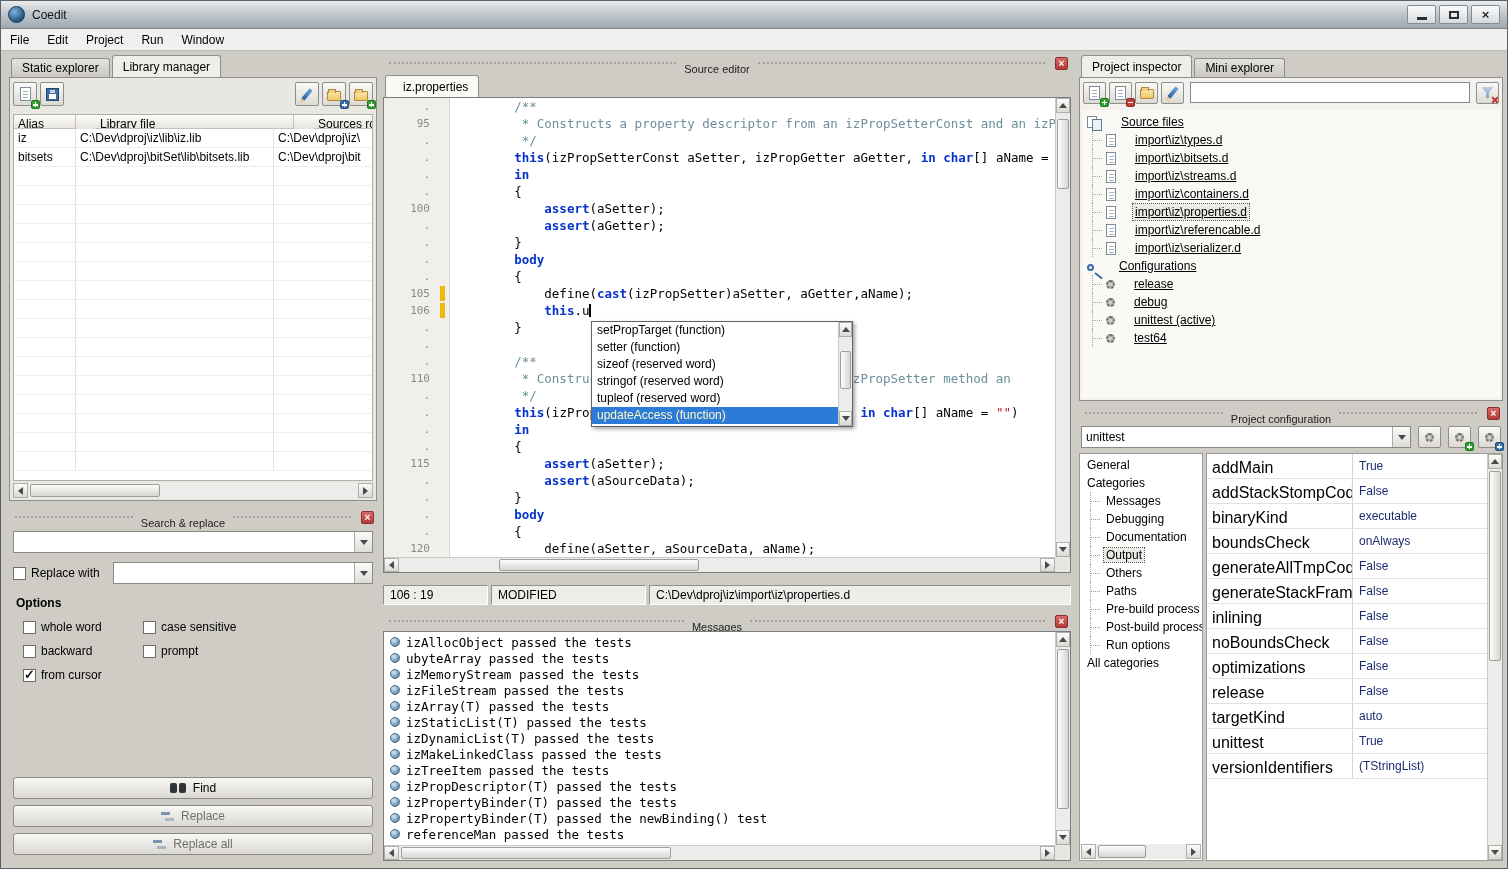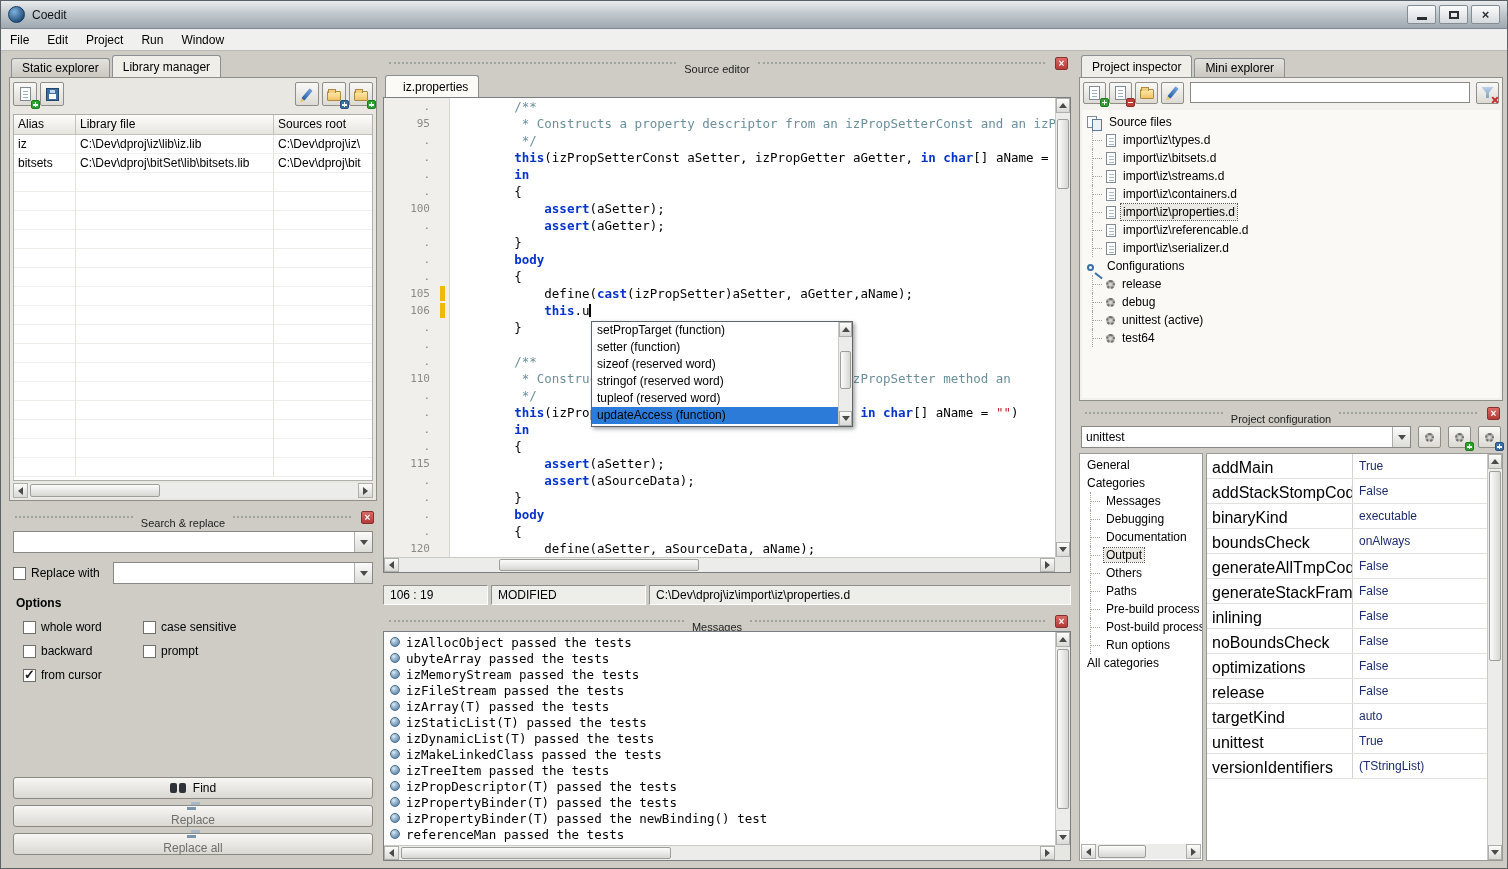--- a/index.html
+++ b/index.html
@@ -65,38 +65,38 @@
   
   .left-panel  { position:absolute; left:8px;    top:54px; width:368px; height:802px; }
   .center-panel{ position:absolute; left:382px;  top:54px; width:688px; height:806px; }
   .right-panel { position:absolute; left:1078px; top:54px; width:424px; height:806px; }
 
   .libman-frame { position:absolute; left:0; right:0; top:22px; height:424px; border:1px solid #8F8F8A; background:#E9E7E2; z-index:2; }
   .lib-toolbar { height:32px; padding:4px 3px; display:flex; justify-content:space-between; }
   .tb-group { display:flex; gap:3px; }
   .lib-table { position:absolute; left:3px; right:3px; top:36px; bottom:19px; background:#FFF; border:1px solid #AFAFAB; overflow:hidden; font-size:12px; }
   .lt-row { display:flex; height:19px; line-height:18px; }
-  .lt-row.lt-header { height:20px; background:linear-gradient(#FDFDFC,#E6E3DD); }
+  .lt-row.lt-header { height:14px; background:linear-gradient(#FDFDFC,#E6E3DD);gap:20px; }
   .lt-cell { padding:0 4px; overflow:hidden; white-space:nowrap; border-right:1px solid #E4E3DF; border-bottom:1px solid #EFEEEA; }
   .lt-header .lt-cell { border-right:1px solid #C5C2BB; border-bottom:1px solid #C5C2BB; line-height:19px; }
   .lt-cell.c0 { width:62px; flex:none; }
   .lt-cell.c1 { width:198px; flex:none; }
   .lt-cell.c2 { flex:1; border-right:none; }
   .lib-hsb { left:3px; right:3px; bottom:2px; }
 
   .search-header { left:0; right:0; top:454px; }
   .search-body { position:absolute; left:0; right:0; top:470px; bottom:0; }
   .search-combo1 { margin:6px 4px 0; }
   .replace-row { display:flex; align-items:center; gap:5px; margin:9px 4px 0; }
   .replace-row .combo { flex:1; margin-left:8px; }
   .options-label { margin:12px 0 0 7px;font-weight:bold; }
   .check-grid { margin:10px 0 0 14px; display:grid; grid-template-columns:120px 1fr; row-gap:10px; }
   .search-buttons { position:absolute; left:4px; right:4px; bottom:2px; }
   .sbtn { height:22px; width:100%; background:linear-gradient(#F7F7F5,#DBD8D2); border:1px solid #8A8A85; border-radius:3px; display:flex; align-items:center; justify-content:center; gap:7px; margin-top:6px; font-size:12px; }
-  .sbtn.dim { color:#6F6F6C;flex-direction:column; }
+  .sbtn.dim { color:#6F6F6C; }
 
   
   .editor-header { left:0; right:0; top:0; }
   .editor-tabs { position:absolute; left:2px; top:16px; height:26px; display:flex; align-items:flex-end; }
   .tab.doc-tab { background:#FBFAF7;padding-left:17px; }
   .editor-frame { position:absolute; left:0; right:0; top:42px; height:476px; border:1px solid #797E82; background:#FFF; }
   .code-lines { position:absolute; left:0; top:0; right:15px; bottom:15px; overflow:hidden; }
   .code-line { display:flex; height:17px; font-family:"DejaVu Sans Mono", monospace; font-size:12.5px; line-height:17px; white-space:pre; }
   .ln { width:54px; flex:none; background:#F0EFEC; color:#8A8A86; text-align:right; padding-right:8px; font-size:11px; }
   .mk { width:12px; flex:none; background:#F0EFEC; border-right:1px solid #D8D7D3; position:relative; }
@@ -123,29 +123,29 @@
   .msg-row { display:flex; align-items:center; height:16px; padding-left:6px; gap:6px; }
   .msg-icon { width:10px; height:10px; border-radius:50%; background:radial-gradient(circle at 35% 30%, #D9E9F5, #7FA3C0 55%, #54789A); border:1px solid #4A6B8A; flex:none; }
   .msg-text { font-family:"DejaVu Sans Mono", monospace; font-size:12.5px; white-space:pre; }
   .msg-vsb { top:0; right:0; bottom:15px; border-left:1px solid #C9C9C6; }
   .msg-hsb { left:0; right:15px; bottom:0; border-top:1px solid #C9C9C6; }
 
   
   .completion-popup { position:absolute; left:590px; top:320px; width:262px; height:106px; background:#FFF; border:1px solid #5F6468; box-shadow:2px 2px 4px rgba(0,0,0,.35); z-index:50; }
   .cc-list { position:absolute; left:0; top:0; right:14px; bottom:0; overflow:hidden; }
   .cc-item { height:17px; line-height:17px; padding-left:5px; font-size:12px; white-space:nowrap; }
-  .cc-item.selected { background:#2D7BD9; color:#000000; }
+  .cc-item.selected { background:#2D7BD9; color:#fef9c3; }
   .cc-vsb { top:0; right:0; bottom:0; width:14px; border-left:1px solid #C9C9C6; }
 
   
   .inspector-frame { position:absolute; left:0; right:0; top:22px; height:324px; border:1px solid #8F8F8A; background:#F2F1ED; z-index:2; }
   .insp-toolbar { height:29px; display:flex; align-items:center; gap:3px; padding:3px; }
   .insp-input { flex:1; height:21px; background:#FFF; border:1px solid #888884; margin:0 3px; padding:2px 4px; font-size:12px; }
   .tree { position:absolute; left:2px; right:2px; top:32px; bottom:2px; background:#FAF9F6; overflow:hidden; padding-top:3px; }
-  .tree-row { display:flex; align-items:center; height:18px; gap:5px; padding-left:5px; position:relative; }
+  .tree-row { display:flex; align-items:center; height:18px; gap:17px; padding-left:5px; position:relative;text-decoration:underline; }
   .tree-row.lvl1 { padding-left:24px; }
   .tree-row.lvl1::before { content:""; position:absolute; left:10px; top:50%; width:10px; border-top:1px dotted #A5A5A0; }
   .tree-row.lvl1::after  { content:""; position:absolute; left:10px; top:0; bottom:0; border-left:1px dotted #A5A5A0; }
   .tree-row.selected .tlabel { outline:1px dotted #555; background:#EBEAE5; }
   .tlabel { font-size:12px; white-space:nowrap; padding:1px 2px; }
 
   .config-header { left:0; right:0; top:350px; }
   .config-row { position:absolute; left:2px; right:2px; top:370px; height:24px; display:flex; align-items:center; gap:7px; }
   .config-row .combo { flex:1; }
   .categories { position:absolute; left:0; width:124px; top:398px; bottom:0; background:#FFF; border:1px solid #9A9A96; overflow:hidden; padding-top:2px; }

